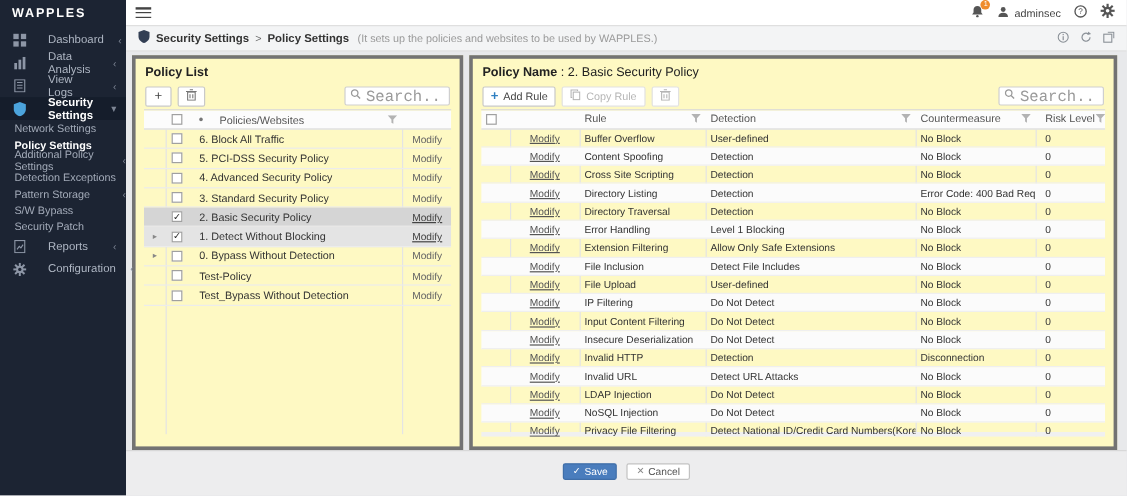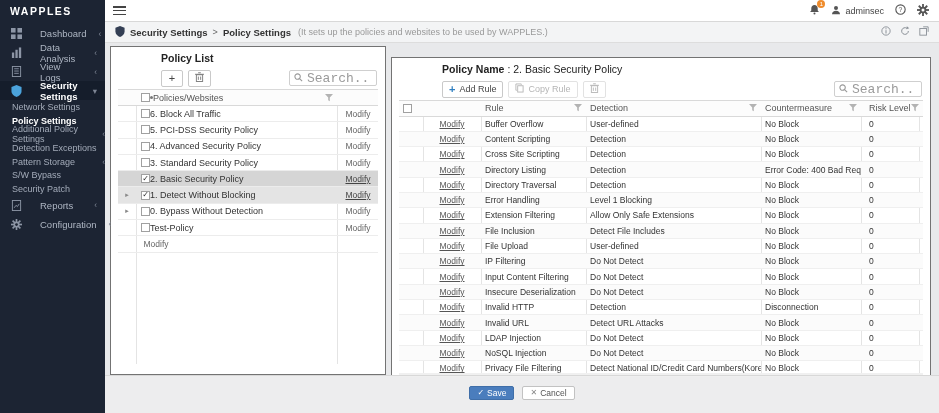--- a/index.html
+++ b/index.html
@@ -40,23 +40,23 @@
 
   
   .breadcrumb{position:absolute;left:105px;top:22px;right:0;height:21px;background:#f3f4f5;
               border-bottom:1px solid #ddd;display:flex;align-items:center;padding:0 10px;gap:5px;}
   .bc-strong{font-weight:bold;font-size:9.5px;color:#333;}
   .bc-sep{color:#666;font-size:9px;}
   .bc-desc{color:#999;font-size:9px;margin-left:2px;white-space:nowrap;overflow:hidden;}
   .bc-icons{margin-left:auto;display:flex;gap:9px;align-items:center;}
 
   
-  .panel{position:absolute;background:#ffffff;border:1px solid #737373;padding-left:42px;}
+  .panel{position:absolute;background:#fef9c3;border:3px solid #737373;}
   .panel-left{left:110px;top:46px;width:276px;height:329px;}
-  .panel-right{left:391px;top:46px;width:540px;height:329px;margin-top:11px;}
+  .panel-right{left:391px;top:46px;width:540px;height:329px;}
   .p-title{padding:5px 8px 2px;font-size:10.5px;color:#222;}
   .p-title b{font-weight:bold;}
   .p-toolbar{display:flex;align-items:center;padding:2px 8px 0;gap:5px;height:22px;}
   .tbtn{height:17px;min-width:22px;border:1px solid #c9c9c9;background:#fff;border-radius:2px;
         display:flex;align-items:center;justify-content:center;font-size:9px;color:#444;
         cursor:pointer;padding:0 6px;gap:4px;font-family:inherit;}
   .tbtn .plus{font-size:11px;line-height:1;color:#444;}
   .tbtn .plus.blue{color:var(--accent,#2f7fc1);font-weight:bold;}
   .tbtn.disabled{color:#b5b5b5;border-color:#e2e2e2;cursor:default;}
   .search{margin-left:auto;display:flex;align-items:center;border:1px solid #cfcfcf;background:#fff;
@@ -64,21 +64,21 @@
   .search input{border:none;outline:none;width:100%;font-size:13px;color:#555;background:transparent;
                 font-family:Liberation Mono, monospace;}
   .search input::placeholder{color:#9a9a9a;}
 
   
   .ltable{position:absolute;left:7px;right:7px;top:42px;bottom:10px;border-top:1px solid #d9d9d9;overflow:hidden;}
   .colline{position:absolute;top:0;bottom:0;width:1px;background:#e4e4e4;}
   .lhead{display:flex;height:16px;align-items:center;border-bottom:1px solid #d9d9d9;
          background:#fcfcfc;color:#555;font-size:9px;position:relative;z-index:1;}
   .c-exp{width:18px;display:flex;align-items:center;justify-content:center;flex:none;}
-  .c-main{flex:1;display:flex;align-items:center;padding:0 5px;gap:0;min-width:0;}
+  .c-main{flex:1;display:flex;align-items:center;padding:0 5px;gap:14px;min-width:0;}
   .c-mod{width:40px;display:flex;align-items:center;justify-content:center;flex:none;}
   .dot{width:3px;height:3px;border-radius:50%;background:#777;flex:none;}
   .prow{display:flex;height:16.3px;align-items:center;border-bottom:1px solid #ececec;
         font-size:9px;color:#333;cursor:pointer;position:relative;z-index:1;text-align:center;}
   .prow.selected{background:#d5d5d5;}
   .prow.highlighted{background:#e4e4e4;}
   .tri{color:#888;font-size:7px;visibility:hidden;}
   .prow.expandable .tri{visibility:visible;}
   .pname{white-space:nowrap;overflow:hidden;}
   .mod{color:#666;font-size:8.5px;text-decoration:none;cursor:pointer;}
@@ -463,20 +463,24 @@
     </div>
     <div class="c-mod">
               <span class="mod">Modify</span>
             </div>
   </div>
 
   <div class="prow">
     <div class="c-exp">
               <span class="tri">▸</span>
             </div>
+    <div class="c-main">
+      <span class="cb"></span>
+      <span class="pname">Test_Bypass Without Detection</span>
+    </div>
     <div class="c-mod">
               <span class="mod">Modify</span>
             </div>
   </div>
 </div>
     </div>
   </div>
 
   <div class="panel panel-right">
     <div class="p-title">
@@ -574,21 +578,21 @@
     <div class="rc-cm">No Block</div>
     <div class="rc-risk">0</div>
     <div class="rc-fill"></div>
   </div>
 
   <div class="rrow">
     <div class="rc-cb"></div>
     <div class="rc-mod">
               <span class="rmod">Modify</span>
             </div>
-    <div class="rc-rule">Content Scripting</div>
+    <div class="rc-rule">Content Spoofing</div>
     <div class="rc-det">Detection</div>
     <div class="rc-cm">No Block</div>
     <div class="rc-risk">0</div>
     <div class="rc-fill"></div>
   </div>
 
   <div class="rrow">
     <div class="rc-cb"></div>
     <div class="rc-mod">
               <span class="rmod">Modify</span>

